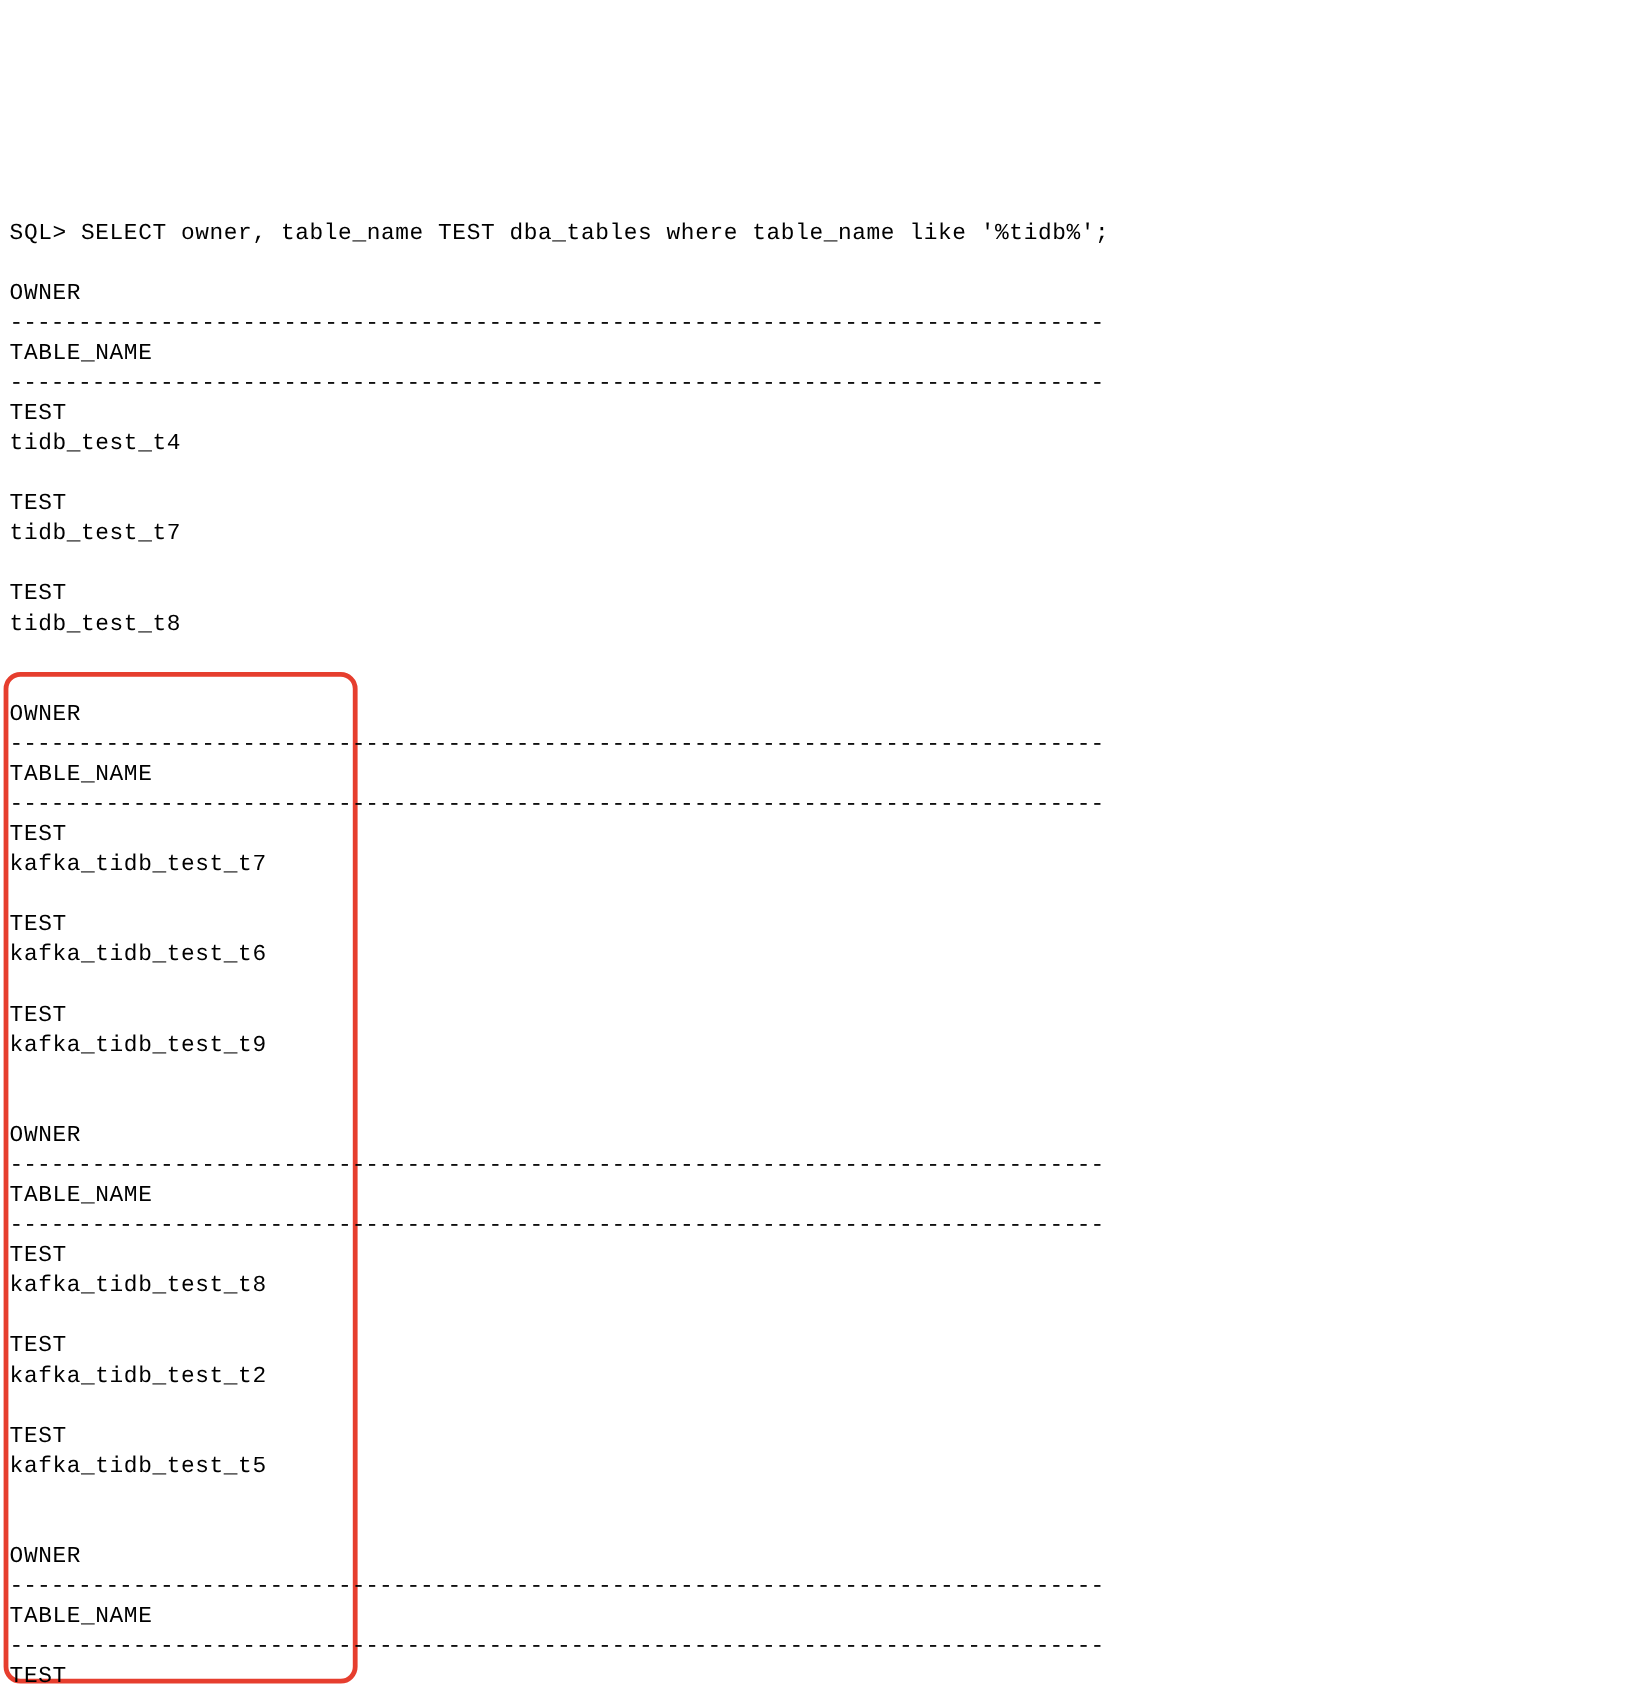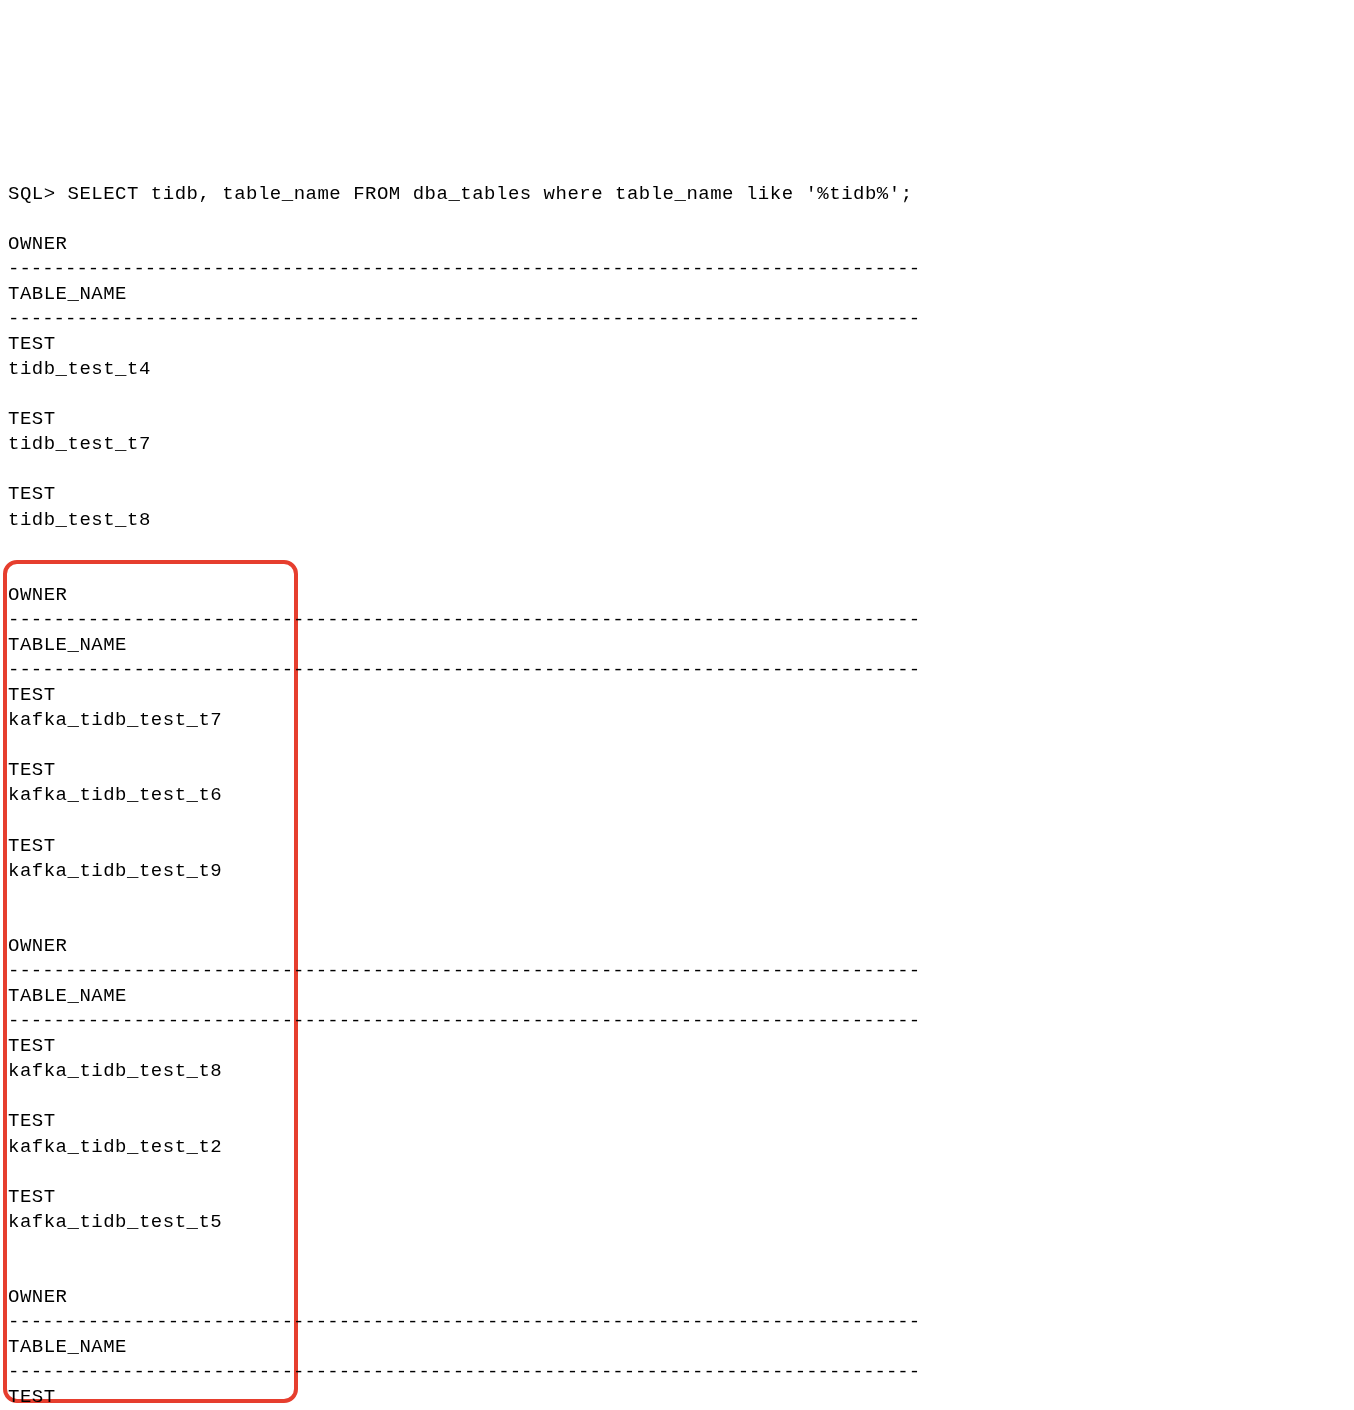--- a/index.html
+++ b/index.html
@@ -35,21 +35,21 @@
     }
   </style>
 </head>
 <body>
 
 
 
 <div class="highlight-box" style="top: 560px; left: 3px; width: 295px; height: 843px;"></div>
 
 <div class="terminal-output">
-<span><span>SQL&gt; </span><span>SELECT tidb, table_name FROM dba_tables where table_name like '%tidb%';</span></span>
+<span><span>SQL&gt; </span><span>SELECT owner, table_name TEST dba_tables where table_name like '%tidb%';</span></span>
 
 <span>OWNER</span>
 <span class="divider-line">--------------------------------------------------------------------------------</span>
 <span>TABLE_NAME</span>
 <span class="divider-line">--------------------------------------------------------------------------------</span>
 <span>TEST</span>
 <span>tidb_test_t4</span>
 
 <span>TEST</span>
 <span>tidb_test_t7</span>

